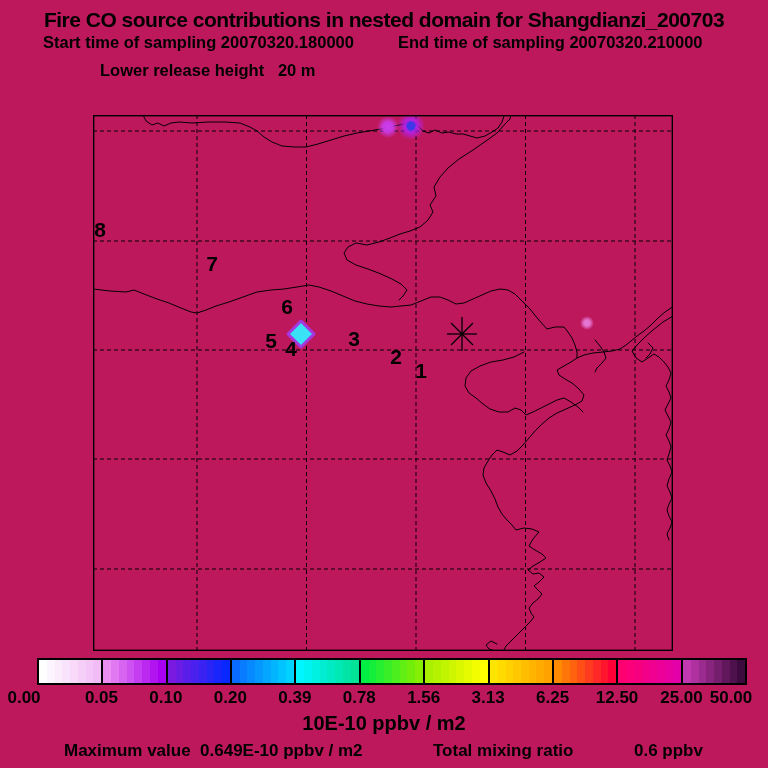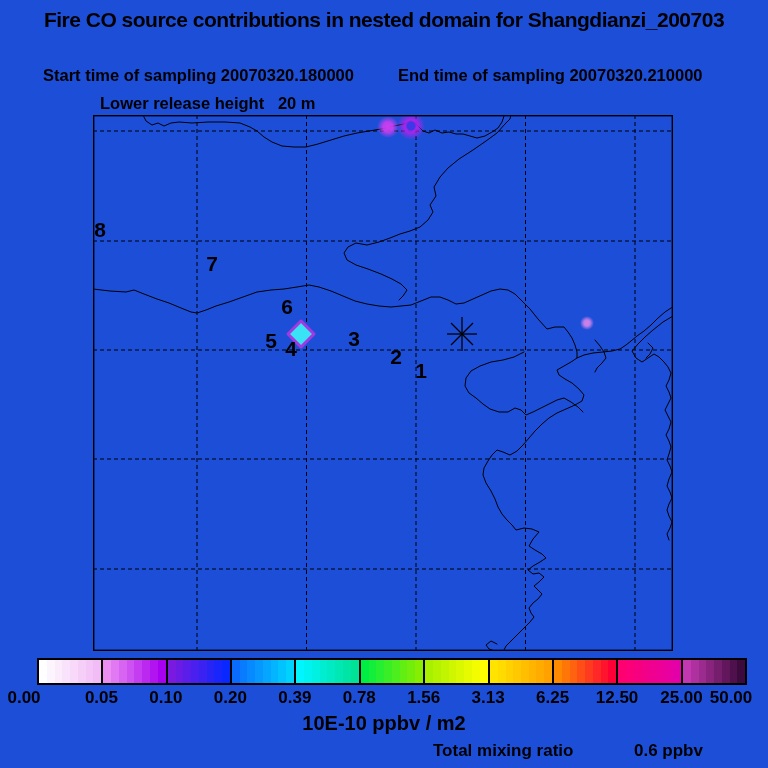--- a/index.html
+++ b/index.html
@@ -1,20 +1,20 @@
 <!DOCTYPE html>
 <html><head>
 <meta charset="utf-8">
 <style>
   html,body{margin:0;padding:0;background:#fff;}
-  .page{position:relative;width:768px;height:768px;background:#1d4ed8;overflow:hidden;
+  .page{position:relative;width:768px;height:768px;background:#be185d;overflow:hidden;
         font-family:"Liberation Sans",sans-serif;color:#000;}
   .title{position:absolute;top:8px;left:0;right:0;text-align:center;
          font-size:21px;font-weight:bold;letter-spacing:-0.5px;white-space:nowrap;}
-  .hdr{position:absolute;font-size:16.5px;font-weight:bold;white-space:pre;margin-top:33px;}
+  .hdr{position:absolute;font-size:16.5px;font-weight:bold;white-space:pre;}
   .hdr.start{top:33px;left:43px;}
   .hdr.end{top:33px;left:398px;}
   .hdr.lower{top:61px;left:100px;}
   .hdr.upper{top:61px;left:400px;}
   .hdr.met{top:88px;left:0;right:0;text-align:center;}
   #mapsvg{position:absolute;left:93px;top:115px;width:580px;height:536px;}
   .coast{fill:none;stroke:#000;stroke-width:1;stroke-linejoin:round;stroke-linecap:round;}
   .grid{stroke:#000;stroke-width:1;stroke-dasharray:4,3;}
   .frame{fill:none;stroke:#000;stroke-width:1.4;}
   .trajnum{font-family:"Liberation Sans",sans-serif;font-size:21px;font-weight:bold;fill:#000;}
@@ -130,16 +130,17 @@
       <span class="cbtick" style="left: 359.25px;">0.78</span>
       <span class="cbtick" style="left: 423.7px;">1.56</span>
       <span class="cbtick" style="left: 488.15px;">3.13</span>
       <span class="cbtick" style="left: 552.6px;">6.25</span>
       <span class="cbtick" style="left: 617.05px;">12.50</span>
       <span class="cbtick" style="left: 681.5px;">25.00</span>
       <span class="cbtick" style="left: 731px;">50.00</span>
     </div>
   <div class="unit">10E-10 ppbv / m2</div>
 
+  <div class="ftr max">Maximum value  0.649E-10 ppbv / m2</div>
   <div class="ftr tmrl">Total mixing ratio</div>
   <div class="ftr tmrv">0.6 ppbv</div>
 
 </div>
 
 </body></html>

